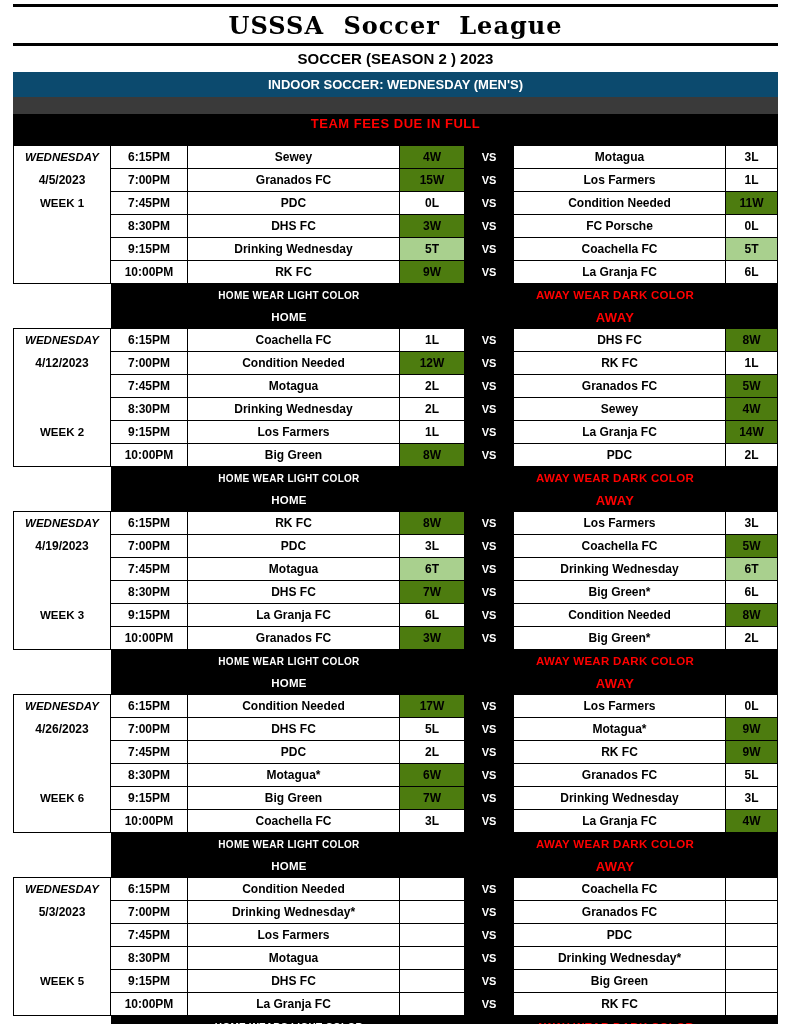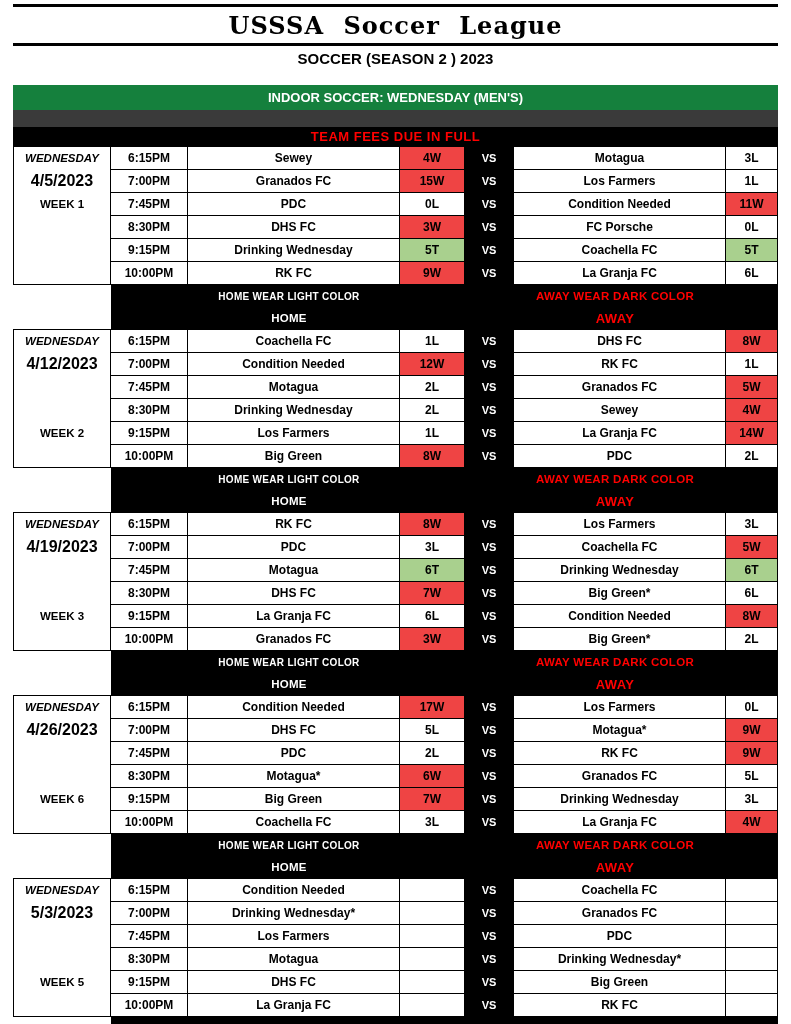--- a/index.html
+++ b/index.html
@@ -10,45 +10,45 @@
   }
   .page { width:765px; margin:4px 0 0 13px; }
 
   .top-rule { height:3px; background:#000; }
   .title {
     font-family:"DejaVu Serif", serif; font-weight:bold; font-size:24px;
     text-align:center; letter-spacing:1px; word-spacing:10px; padding:4px 0 3px;
     color:#000;
   }
   .rule2 { height:3px; background:#000; }
-  .subtitle { font-weight:bold; font-size:15px; text-align:center; padding:4px 0 18px; color:#000; }
-  .division { background:#15803d; color:#ffffff; font-weight:bold; font-size:13px; text-align:center; padding:5px 0; }
+  .subtitle { font-weight:bold; font-size:15px; text-align:center; padding:4px 0 5px; color:#000; }
+  .division { background:#0c4a6e; color:#ffffff; font-weight:bold; font-size:13px; text-align:center; padding:5px 0; }
   .dark-band { background:#3a3a3a; height:17px; }
-  .notice { background:#000000; color:#ff0000; font-weight:bold; font-size:13px; text-align:center; height:19px; line-height:19px; letter-spacing:.5px; }
+  .notice { background:#000000; color:#ff0000; font-weight:bold; font-size:13px; text-align:center; height:31px; line-height:19px; letter-spacing:.5px; }
 
   .week-grid {
     display:grid;
     grid-template-columns:96px 76px 211px 64px 48px 211px 1fr;
     grid-auto-rows:22px;
     gap:1px; background:#000; padding:1px;
   }
   .cell {
     background:#fff; display:flex; align-items:center; justify-content:center;
     font-weight:bold; font-size:12px; color:#000; white-space:nowrap; overflow:hidden;
   }
   .date-cell {
     grid-column:1; grid-row:1 / span 6;
     display:grid; grid-template-rows:repeat(6, 22px); row-gap:1px;
     background:#fff;
   }
   .date-cell > div { display:flex; align-items:center; justify-content:center; font-weight:bold; font-size:11.5px; }
   .date-cell > [data-name="day-label"]  { grid-row:1;font-style:italic; }
-  .date-cell > [data-name="date-label"] { grid-row:2; font-size:16px; }
+  .date-cell > [data-name="date-label"] { grid-row:2; font-size:12px; }
   .vs-cell { background:#000; color:#fff; font-size:11px; }
-  .res-win { background:#ef4444; }
+  .res-win { background:#4d7c0f; }
   .res-tie { background:#a9d08e; }
 
   .footer-bar { margin-left:98px; width:667px; background:#000; }
   .footer-row { height:22px; display:flex;margin-left:15px; }
   .footer-row > div { flex:1; display:flex; align-items:center; justify-content:center; font-weight:bold; letter-spacing:.3px; }
   .fr1 .fw-home { color:#ffffff; font-size:10px; }
   .fr1 .fw-away { color:#ff0000; font-size:11.5px; }
   .fr2 .fw-home { color:#ffffff; font-size:11.5px; }
   .fr2 .fw-away { color:#ff0000; font-size:13px; }
 </style>

